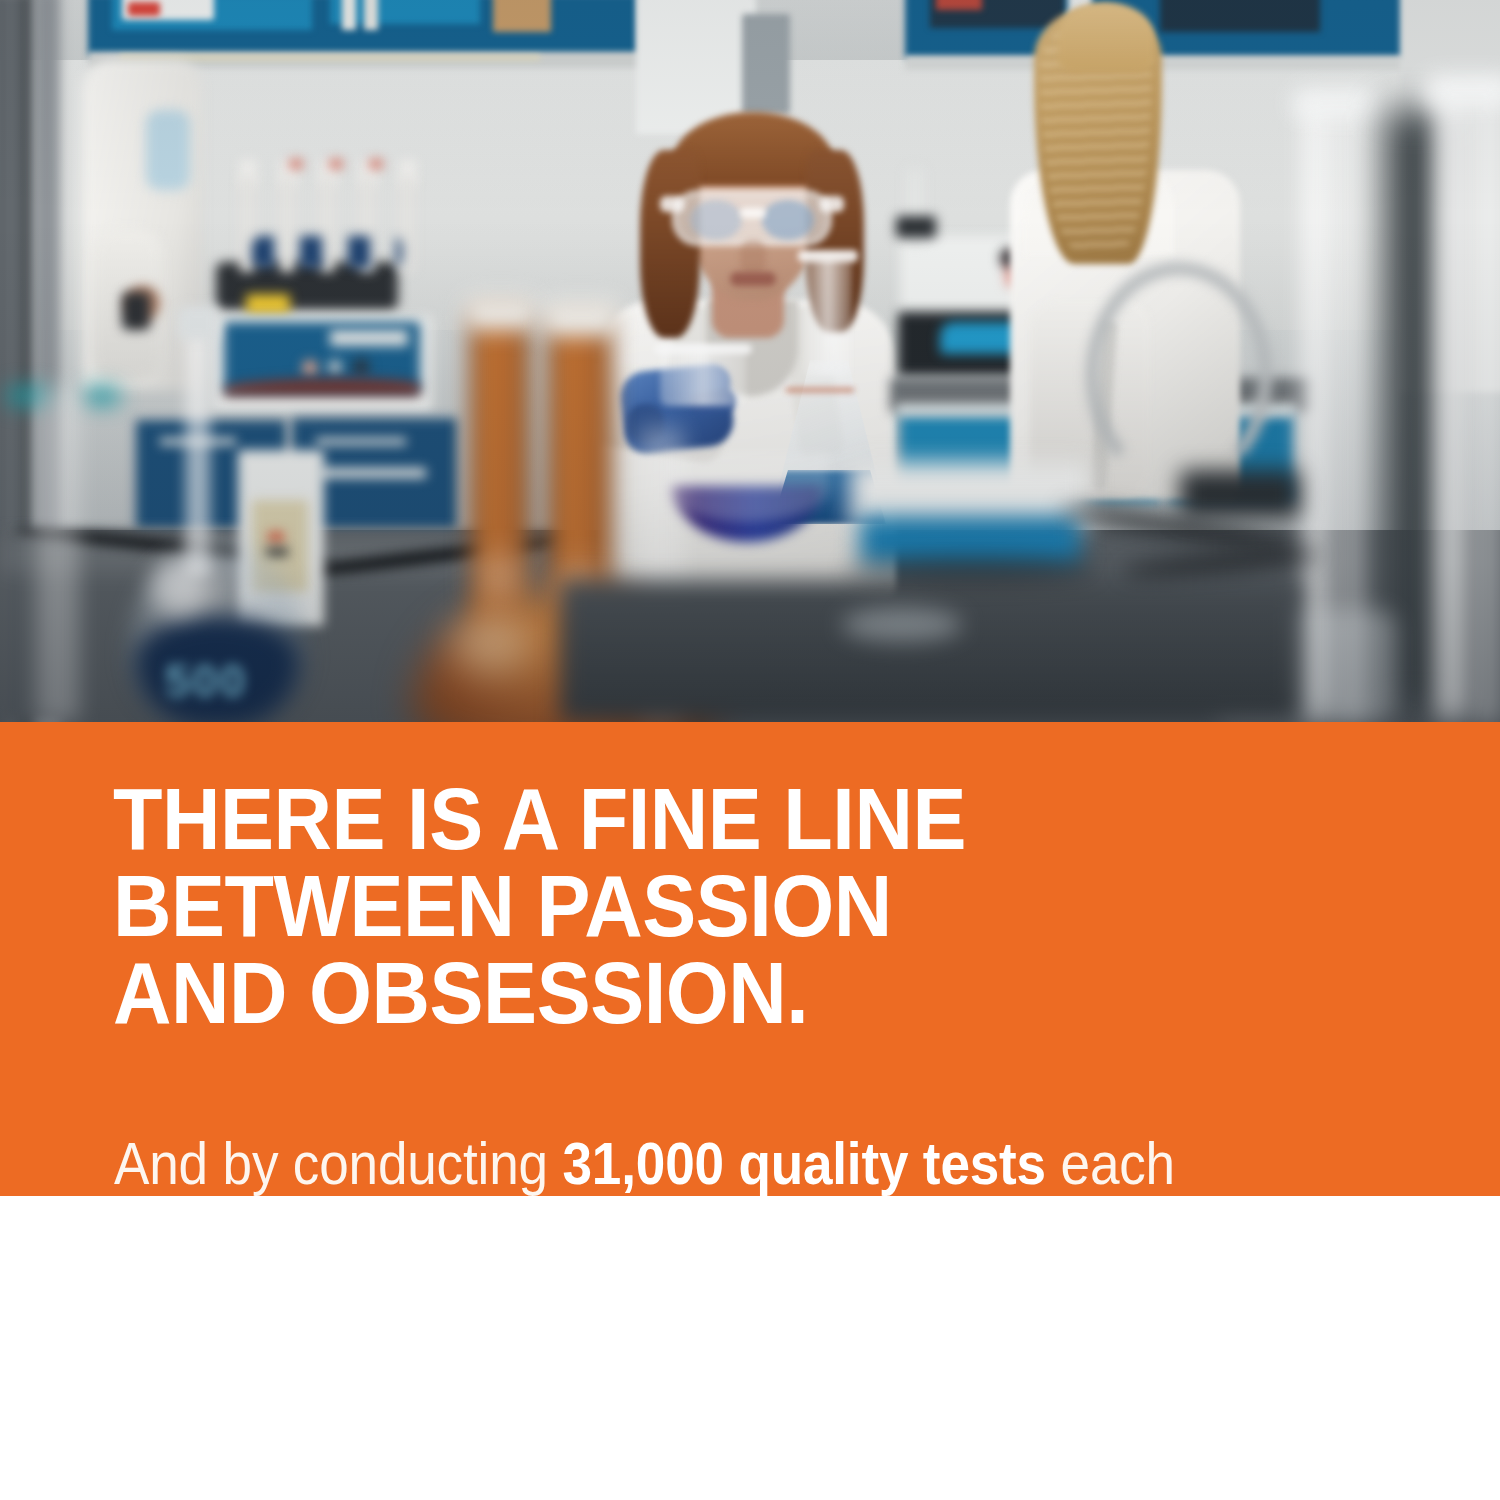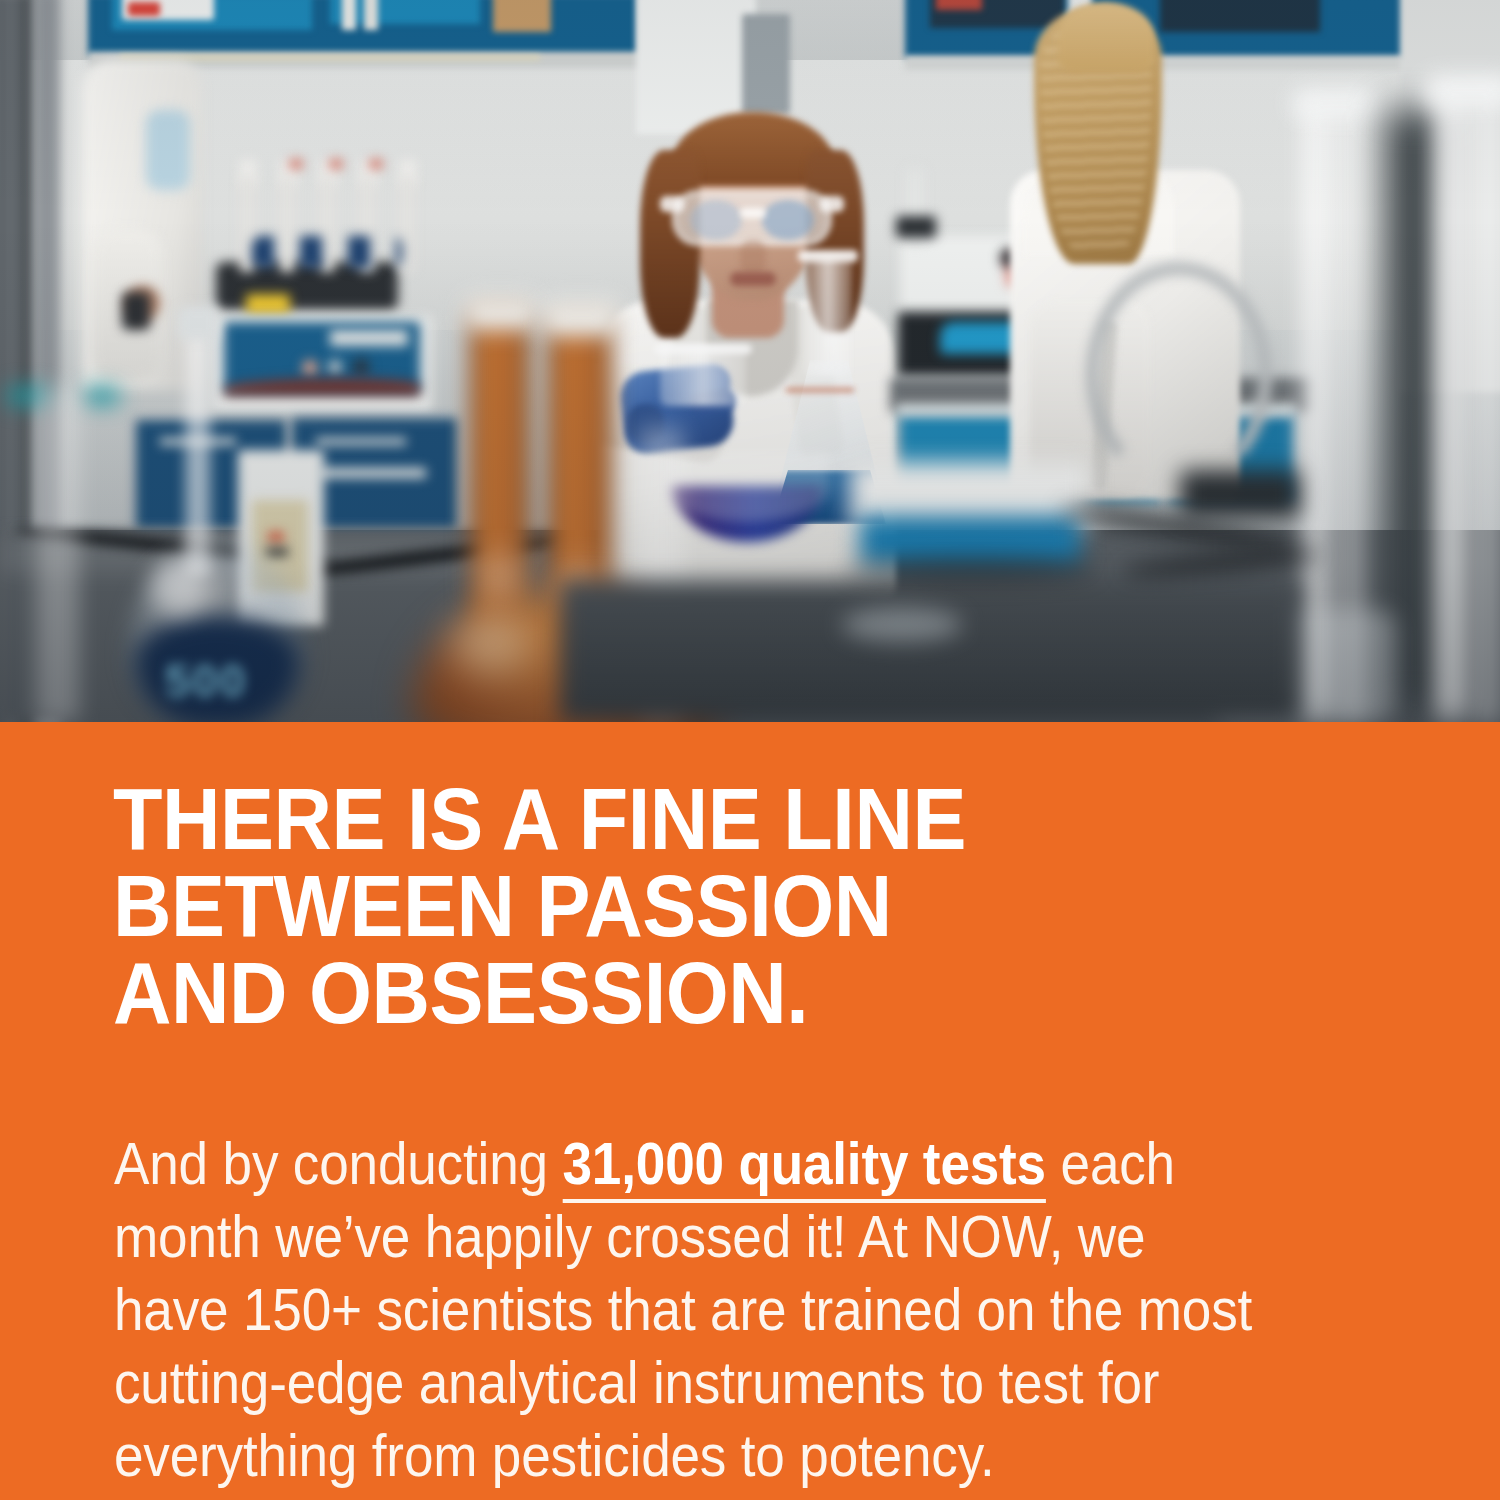--- a/index.html
+++ b/index.html
@@ -3,21 +3,21 @@
 <meta charset="utf-8">
 <style>
   html, body {
     margin: 0;
     padding: 0;
     background: #ffffff;
   }
   #page {
     position: relative;
     width: 1500px;
-    height: 1500px;
+    height: 1196px;
     overflow: hidden;
     font-family: "Liberation Sans", sans-serif;
     background: #a16207;
   }
 
   
   #photo {
     position: absolute;
     left: 0; top: 0;
     width: 1500px;

